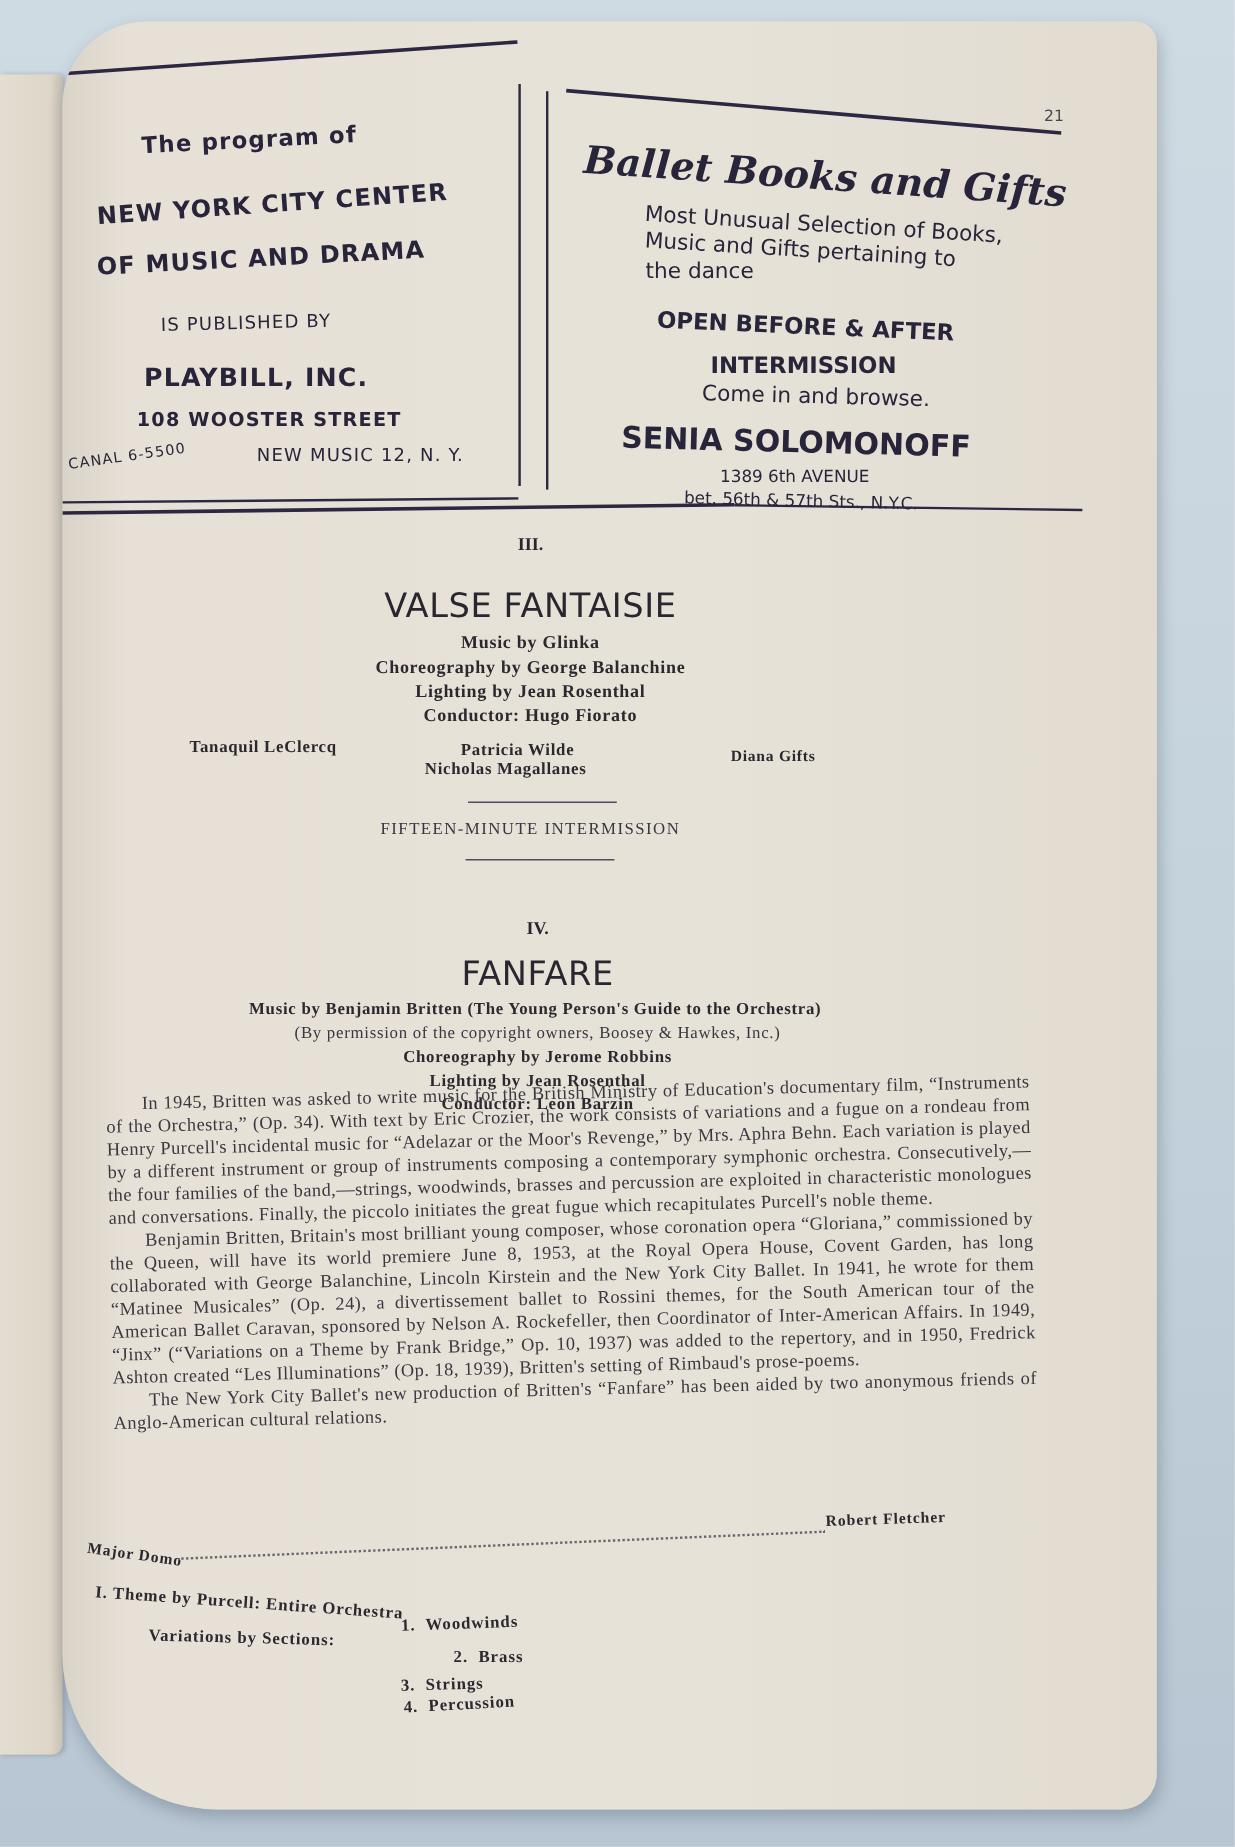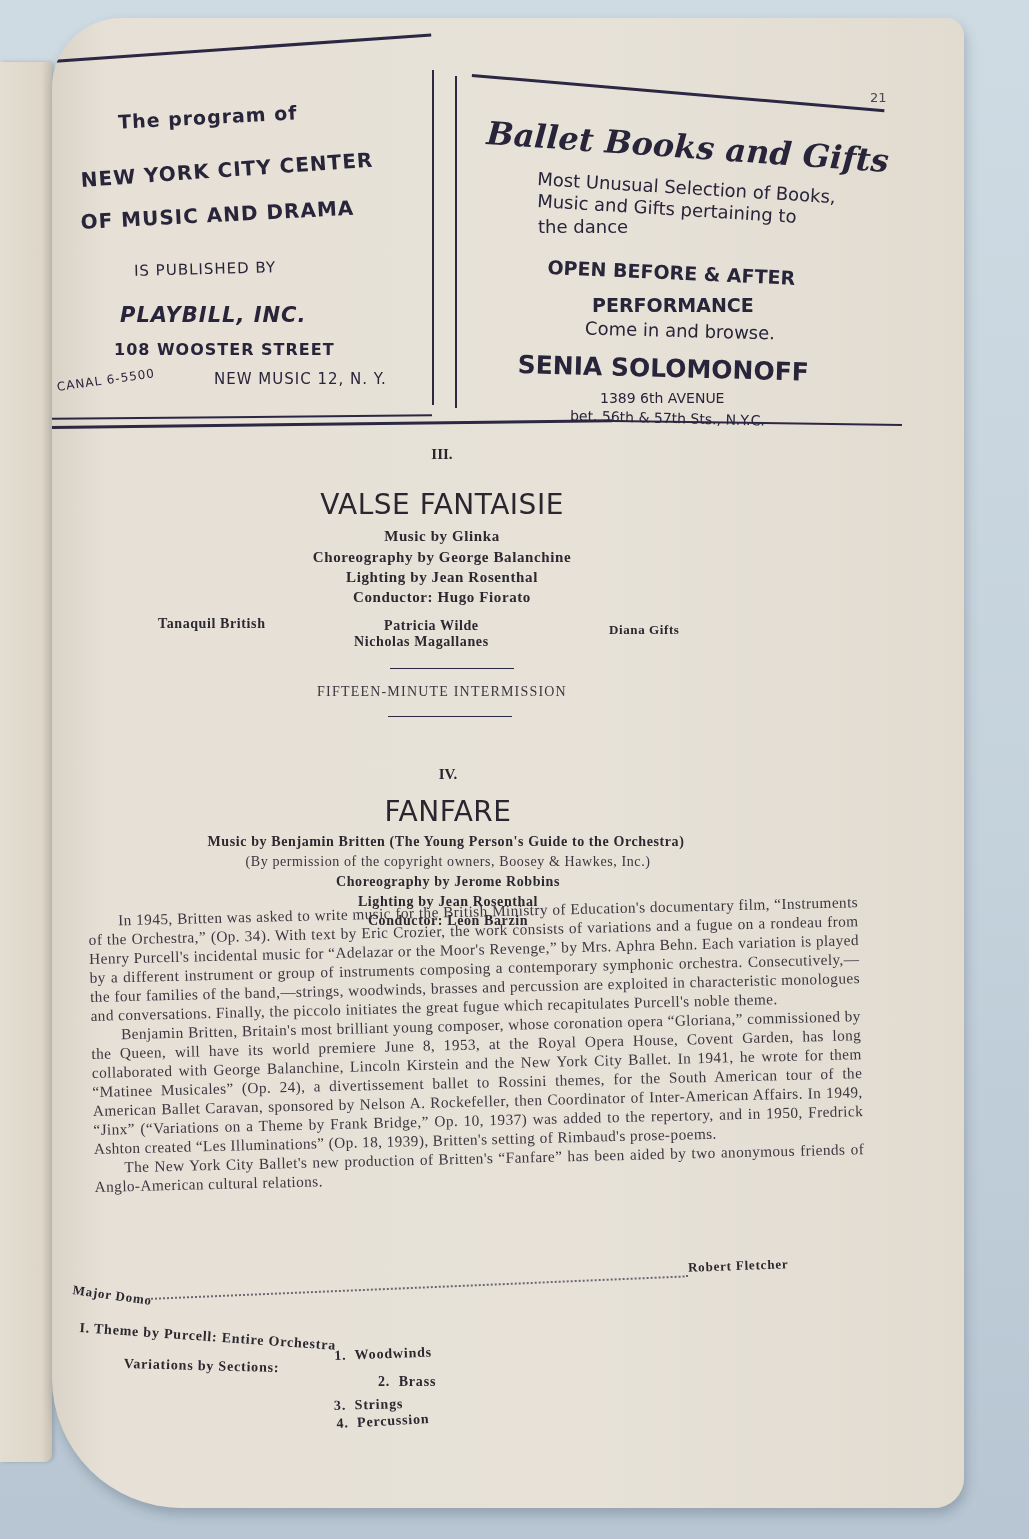--- a/index.html
+++ b/index.html
@@ -61,47 +61,47 @@
 
   <div class="rule" style="left:0; top:398px; width:380px; height:2px; transform:rotate(-0.5deg);"></div>
   <div class="rule" style="left:0; top:408px; width:560px; height:3px; transform:rotate(-0.7deg); transform-origin:left top;"></div>
   <div class="rule" style="left:560px; top:402px; width:290px; height:2px; transform:rotate(0.8deg); transform-origin:left top;"></div>
 
   <div class="ad-left">
     <div class="line" style="left:66px; top:88px; font-size:19px; transform:rotate(-3deg);">The program of</div>
     <div class="line" style="left:28px; top:150px; font-size:20px; transform:rotate(-4deg); transform-origin:left top;">NEW YORK CITY CENTER</div>
     <div class="line" style="left:28px; top:192px; font-size:20px; transform:rotate(-3deg); transform-origin:left top;">OF MUSIC AND DRAMA</div>
     <div class="line" style="left:82px; top:242px; font-size:15px; font-weight:normal; transform:rotate(-1.5deg);">IS PUBLISHED BY</div>
-    <div class="line" style="left:68px; top:285px; font-size:21px;font-style:italic;">PLAYBILL, INC.</div>
+    <div class="line" style="left:68px; top:285px; font-size:21px;">PLAYBILL, INC.</div>
     <div class="line" style="left:62px; top:322px; font-size:16px; font-weight:bold;">108 WOOSTER STREET</div>
     <div class="line" style="left:4px; top:362px; font-size:12px; font-weight:normal; transform:rotate(-8deg); transform-origin:left top;">CANAL 6-5500</div>
     <div class="line" style="left:162px; top:352px; font-size:15px; font-weight:normal;">NEW MUSIC 12, N. Y.</div>
   </div>
 
   <div class="ad-right">
     <div class="line title-serif" style="left:16px; top:96px; font-size:32px; transform:rotate(4deg); transform-origin:left top;">Ballet Books and Gifts</div>
     <div class="line" style="left:66px; top:150px; font-size:18px; transform:rotate(3.5deg); transform-origin:left top;">Most Unusual Selection of Books,</div>
     <div class="line" style="left:66px; top:172px; font-size:18px; transform:rotate(3.5deg); transform-origin:left top;">Music and Gifts pertaining to</div>
     <div class="line" style="left:66px; top:198px; font-size:18px;">the dance</div>
     <div class="line" style="left:76px; top:238px; font-size:19px; font-weight:bold; transform:rotate(2.5deg); transform-origin:left top;">OPEN BEFORE &amp; AFTER</div>
-    <div class="line" style="left:120px; top:276px; font-size:19px; font-weight:bold;">PERFORMANCE</div>
+    <div class="line" style="left:120px; top:276px; font-size:19px; font-weight:bold;">INTERMISSION</div>
     <div class="line" style="left:113px; top:302px; font-size:18px; transform:rotate(1.5deg);">Come in and browse.</div>
     <div class="line" style="left:46px; top:332px; font-size:25px; font-weight:bold; transform:rotate(1.5deg); transform-origin:left top;">SENIA SOLOMONOFF</div>
     <div class="line" style="left:128px; top:372px; font-size:14px;">1389 6th AVENUE</div>
     <div class="line" style="left:98px; top:392px; font-size:14px; transform:rotate(1.5deg);">bet. 56th &amp; 57th Sts., N.Y.C.</div>
   </div>
 
   <div class="center roman" style="top:428px; left:-66px;">III.</div>
   <div class="center big-title" style="top:470px; left:-66px;">VALSE FANTAISIE</div>
   <div class="center credit" style="top:510px; left:-66px;">Music by Glinka</div>
   <div class="center credit" style="top:531px; left:-66px;">Choreography by George Balanchine</div>
   <div class="center credit" style="top:551px; left:-66px;">Lighting by Jean Rosenthal</div>
   <div class="center credit" style="top:571px; left:-66px;">Conductor: Hugo Fiorato</div>
 
-  <div class="dancer credit" style="left:106px; top:598px; font-size:14px;">Tanaquil British</div>
+  <div class="dancer credit" style="left:106px; top:598px; font-size:14px;">Tanaquil LeClercq</div>
   <div class="dancer credit" style="left:332px; top:600px; font-size:14px;">Patricia Wilde</div>
   <div class="dancer credit" style="left:557px; top:604px; font-size:13px;">Diana Gifts</div>
   <div class="dancer credit" style="left:302px; top:616px; font-size:14px;">Nicholas Magallanes</div>
 
   <div class="rule" style="left:338px; top:650px; width:124px; height:1px;"></div>
   <div class="center" style="top:666px; left:-66px; font-family:'Liberation Serif',serif; font-size:14px; letter-spacing:1.2px; color:#3a3640;">FIFTEEN-MINUTE INTERMISSION</div>
   <div class="rule" style="left:336px; top:698px; width:124px; height:1px;"></div>
 
   <div class="center roman" style="top:748px; left:-60px;">IV.</div>
   <div class="center big-title" style="top:777px; left:-60px;">FANFARE</div>

